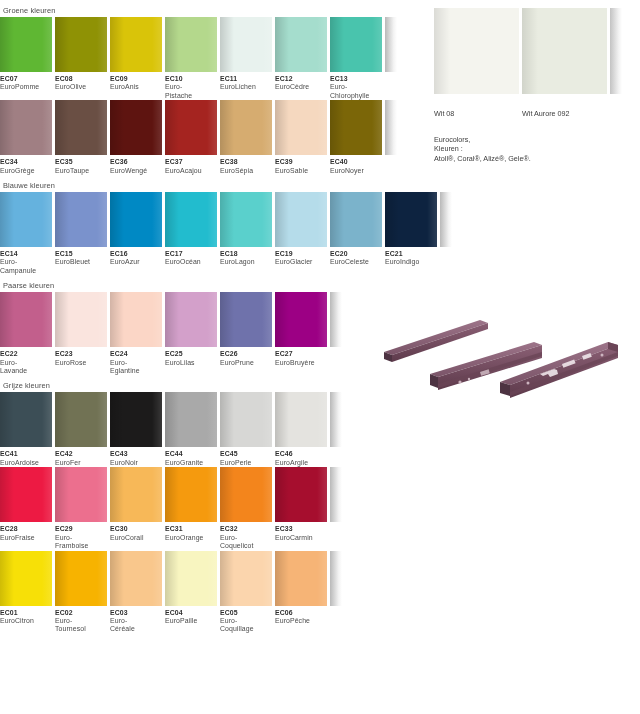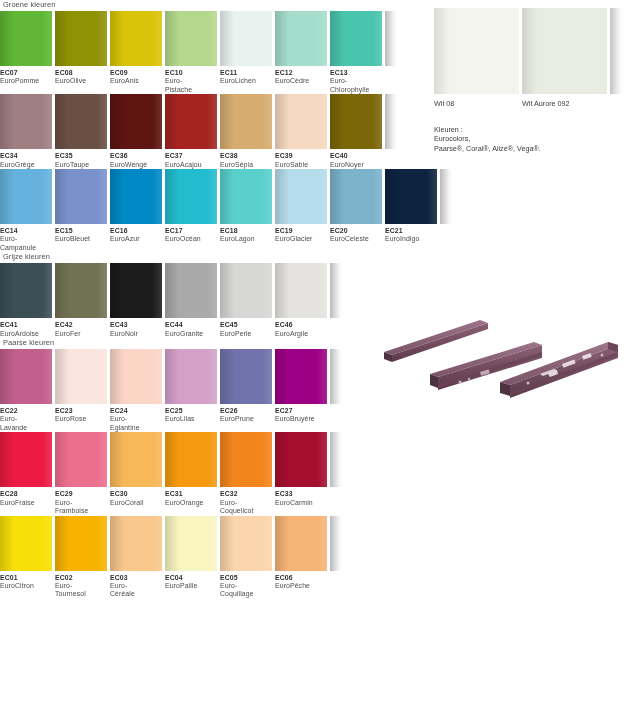--- a/index.html
+++ b/index.html
@@ -9,21 +9,21 @@
     color:#3a3a3a;
     -webkit-font-smoothing:antialiased;
   }
   .sheet{position:absolute;left:0;top:0;width:640px;height:714px;}
 
   
   .palette{position:absolute;left:0;top:0;width:440px;}
   .group{position:relative;margin:0;}
   .group-title{
     font-size:7.4px;line-height:9px;color:#4c4c4c;
-    padding:0 0 2px 3px;letter-spacing:.1px;
+    padding:6px 0 2px 3px;letter-spacing:.1px;
   }
   .swatch-row{position:relative;height:55px;display:flex;}
   .swatch{
     position:relative;width:52px;height:55px;margin-right:3px;flex:0 0 auto;
   }
   .swatch .face{position:absolute;inset:0;}
   
   .swatch .shade{
     position:absolute;left:0;top:0;bottom:0;width:14px;
     background:linear-gradient(to right,rgba(0,0,0,.16),rgba(0,0,0,0));
@@ -50,21 +50,21 @@
   .white-swatch{width:85px;height:86px;margin-right:3px;position:relative;flex:0 0 auto;}
   .white-swatch .face{position:absolute;inset:0;}
   .white-swatch .shade{
     position:absolute;left:0;top:0;bottom:0;width:16px;
     background:linear-gradient(to right,rgba(0,0,0,.10),rgba(0,0,0,0));
   }
   .white-end{
     width:12px;height:86px;flex:0 0 auto;
     background:linear-gradient(to right,#c3c3c3,#f1f1f1 70%,#ffffff);
   }
-  .white-labels{display:flex;padding-top:5px;}
+  .white-labels{display:flex;padding-top:15px;}
   .white-labels .wl{width:85px;margin-right:3px;flex:0 0 auto;font-size:7.2px;line-height:9px;color:#3c3c3c;}
   .note{margin-top:17px;font-size:7.2px;line-height:9.4px;color:#3c3c3c;}
   .note div{white-space:pre;}
 
   
   .product{position:absolute;left:372px;top:312px;width:262px;height:86px;}
 </style>
 </head>
 <body>
 
@@ -208,20 +208,21 @@
             <div class="code">EC39</div>
             <div class="name">EuroSable</div>
           </div>
           <div class="label">
             <div class="code">EC40</div>
             <div class="name">EuroNoyer</div>
           </div>
         </div>
       </div>
       <div class="group">
+        <div class="group-title">Blauwe kleuren</div>
         <div class="swatch-row">
           <div class="swatch" title="EC14 Euro-Campanule">
             <div class="face" style="background: rgb(101, 178, 222);"></div>
             <div class="shade"></div>
             <div class="glow"></div>
           </div>
           <div class="swatch" title="EC15 EuroBleuet">
             <div class="face" style="background: rgb(122, 146, 204);"></div>
             <div class="shade"></div>
             <div class="glow"></div>
@@ -284,20 +285,84 @@
             <div class="code">EC19</div>
             <div class="name">EuroGlacier</div>
           </div>
           <div class="label">
             <div class="code">EC20</div>
             <div class="name">EuroCeleste</div>
           </div>
           <div class="label">
             <div class="code">EC21</div>
             <div class="name">EuroIndigo</div>
+          </div>
+        </div>
+      </div>
+      <div class="group">
+        <div class="group-title">Paarse kleuren</div>
+        <div class="swatch-row">
+          <div class="swatch" title="EC22 Euro-Lavande">
+            <div class="face" style="background: rgb(194, 95, 140);"></div>
+            <div class="shade"></div>
+            <div class="glow"></div>
+          </div>
+          <div class="swatch" title="EC23 EuroRose">
+            <div class="face" style="background: rgb(250, 228, 222);"></div>
+            <div class="shade"></div>
+            <div class="glow"></div>
+          </div>
+          <div class="swatch" title="EC24 Euro-Eglantine">
+            <div class="face" style="background: rgb(251, 214, 198);"></div>
+            <div class="shade"></div>
+            <div class="glow"></div>
+          </div>
+          <div class="swatch" title="EC25 EuroLilas">
+            <div class="face" style="background: rgb(211, 160, 202);"></div>
+            <div class="shade"></div>
+            <div class="glow"></div>
+          </div>
+          <div class="swatch" title="EC26 EuroPrune">
+            <div class="face" style="background: rgb(111, 114, 171);"></div>
+            <div class="shade"></div>
+            <div class="glow"></div>
+          </div>
+          <div class="swatch" title="EC27 EuroBruyère">
+            <div class="face" style="background: rgb(156, 0, 132);"></div>
+            <div class="shade"></div>
+            <div class="glow"></div>
+          </div>
+          <div class="row-end"></div>
+        </div>
+        <div class="labels">
+          <div class="label">
+            <div class="code">EC22</div>
+            <div class="name">Euro-
+Lavande</div>
+          </div>
+          <div class="label">
+            <div class="code">EC23</div>
+            <div class="name">EuroRose</div>
+          </div>
+          <div class="label">
+            <div class="code">EC24</div>
+            <div class="name">Euro-
+Eglantine</div>
+          </div>
+          <div class="label">
+            <div class="code">EC25</div>
+            <div class="name">EuroLilas</div>
+          </div>
+          <div class="label">
+            <div class="code">EC26</div>
+            <div class="name">EuroPrune</div>
+          </div>
+          <div class="label">
+            <div class="code">EC27</div>
+            <div class="name">EuroBruyère</div>
           </div>
         </div>
       </div>
       <div class="group">
         <div class="group-title">Grijze kleuren</div>
         <div class="swatch-row">
           <div class="swatch" title="EC41 EuroArdoise">
             <div class="face" style="background: rgb(60, 78, 86);"></div>
             <div class="shade"></div>
             <div class="glow"></div>
@@ -350,84 +415,20 @@
             <div class="code">EC45</div>
             <div class="name">EuroPerle</div>
           </div>
           <div class="label">
             <div class="code">EC46</div>
             <div class="name">EuroArgile</div>
           </div>
         </div>
       </div>
       <div class="group">
-        <div class="group-title">Paarse kleuren</div>
-        <div class="swatch-row">
-          <div class="swatch" title="EC22 Euro-Lavande">
-            <div class="face" style="background: rgb(194, 95, 140);"></div>
-            <div class="shade"></div>
-            <div class="glow"></div>
-          </div>
-          <div class="swatch" title="EC23 EuroRose">
-            <div class="face" style="background: rgb(250, 228, 222);"></div>
-            <div class="shade"></div>
-            <div class="glow"></div>
-          </div>
-          <div class="swatch" title="EC24 Euro-Eglantine">
-            <div class="face" style="background: rgb(251, 214, 198);"></div>
-            <div class="shade"></div>
-            <div class="glow"></div>
-          </div>
-          <div class="swatch" title="EC25 EuroLilas">
-            <div class="face" style="background: rgb(211, 160, 202);"></div>
-            <div class="shade"></div>
-            <div class="glow"></div>
-          </div>
-          <div class="swatch" title="EC26 EuroPrune">
-            <div class="face" style="background: rgb(111, 114, 171);"></div>
-            <div class="shade"></div>
-            <div class="glow"></div>
-          </div>
-          <div class="swatch" title="EC27 EuroBruyère">
-            <div class="face" style="background: rgb(156, 0, 132);"></div>
-            <div class="shade"></div>
-            <div class="glow"></div>
-          </div>
-          <div class="row-end"></div>
-        </div>
-        <div class="labels">
-          <div class="label">
-            <div class="code">EC22</div>
-            <div class="name">Euro-
-Lavande</div>
-          </div>
-          <div class="label">
-            <div class="code">EC23</div>
-            <div class="name">EuroRose</div>
-          </div>
-          <div class="label">
-            <div class="code">EC24</div>
-            <div class="name">Euro-
-Eglantine</div>
-          </div>
-          <div class="label">
-            <div class="code">EC25</div>
-            <div class="name">EuroLilas</div>
-          </div>
-          <div class="label">
-            <div class="code">EC26</div>
-            <div class="name">EuroPrune</div>
-          </div>
-          <div class="label">
-            <div class="code">EC27</div>
-            <div class="name">EuroBruyère</div>
-          </div>
-        </div>
-      </div>
-      <div class="group">
         <div class="swatch-row">
           <div class="swatch" title="EC28 EuroFraise">
             <div class="face" style="background: rgb(237, 26, 67);"></div>
             <div class="shade"></div>
             <div class="glow"></div>
           </div>
           <div class="swatch" title="EC29 Euro-Framboise">
             <div class="face" style="background: rgb(236, 111, 142);"></div>
             <div class="shade"></div>
             <div class="glow"></div>
@@ -562,23 +563,23 @@
       </div>
       <div class="white-end"></div>
     </div>
 
     <div class="white-labels">
       <div class="wl">Wit 08</div>
       <div class="wl">Wit Aurore 092</div>
     </div>
 
     <div class="note">
+      <div>Eurocolors,</div>
       <div>Kleuren :</div>
-      <div>Eurocolors,</div>
-      <div>Paarse®, Coral®, Alizé®, Vega®.</div>
+      <div>Atoll®, Coral®, Alizé®, Gele®.</div>
     </div>
   </div>
 
   <div class="product">
     <svg width="262" height="86" viewBox="0 0 262 86">
       <defs>
         <linearGradient id="railTop" x1="0" y1="0" x2="0" y2="1">
           <stop offset="0%" stop-color="#9d7489"></stop>
           <stop offset="100%" stop-color="#7a5468"></stop>
         </linearGradient>

